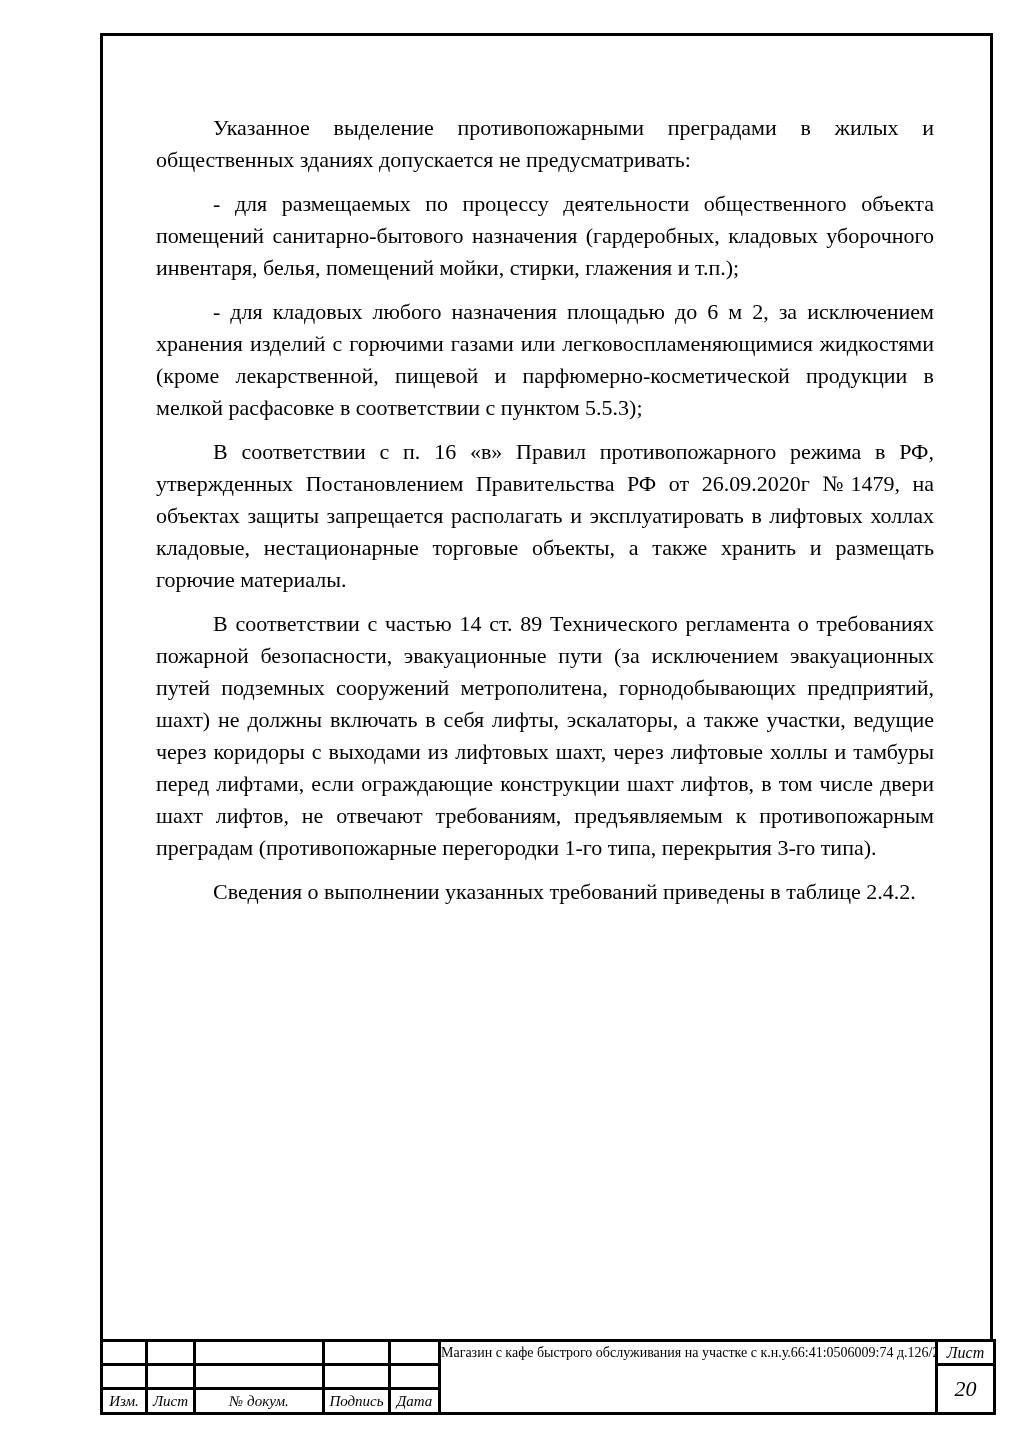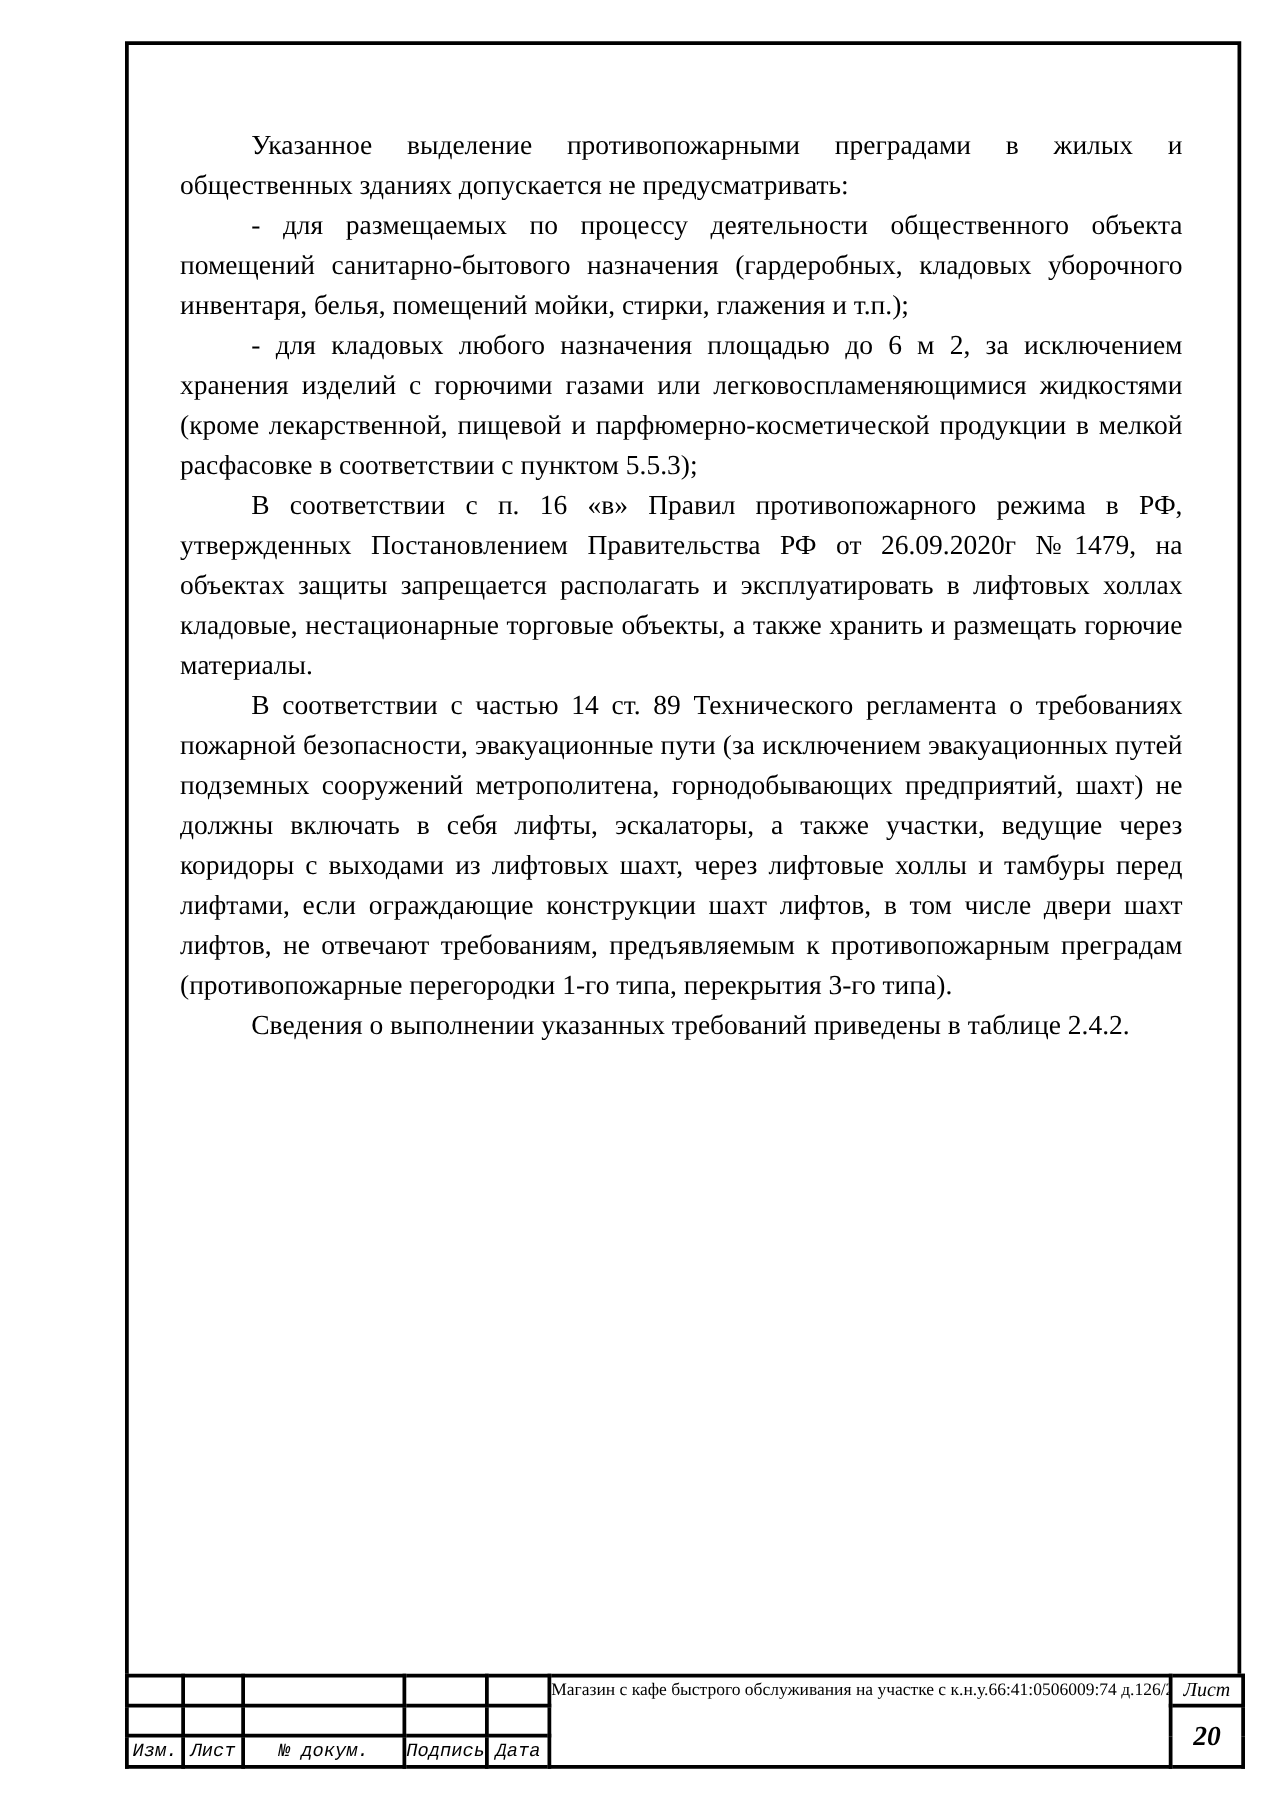--- a/index.html
+++ b/index.html
@@ -31,21 +31,21 @@
     position: absolute;
     left: 144px;
     top: 100px;
     width: 802px;
     text-align: justify;
     font-size: 22px;
     line-height: 32px;
     color: #000000;
   }
   .content p {
-    margin: 0;
+    margin: 12px;
     padding: 0;
     text-indent: 57px;
   }
   
   .titleblock {
     position: absolute;
     left: 100px;
     top: 1339px;
     width: 893px;
     height: 73px;
@@ -58,38 +58,36 @@
     padding: 0;
     overflow: hidden;
     text-align: center;
     vertical-align: middle;
     font-size: 15px;
   }
   .titleblock .label-cell {
     font-style: italic;
     font-size: 15px;
     white-space: nowrap;
-    font-family: Liberation Mono, monospace;
   }
   .titleblock .project-cell {
     vertical-align: top;
     padding-top: 3px;
     font-size: 14px;
     white-space: nowrap;
     font-style: normal;
     margin-left: 20px;
   }
   .titleblock .sheet-label-cell {
     font-style: italic;
     font-size: 16px;
   }
   .titleblock .sheet-number-cell {
     font-style: italic;
     font-size: 22px;
-    font-weight: bold;
   }
 </style>
 </head>
 <body>
 
 <div class="frame"></div>
 
 <div class="content">
   <p>Указанное выделение противопожарными преградами в жилых и общественных зданиях допускается не предусматривать:</p>
   <p>- для размещаемых по процессу деятельности общественного объекта помещений санитарно-бытового назначения (гардеробных, кладовых уборочного инвентаря, белья, помещений мойки, стирки, глажения и т.п.);</p>

